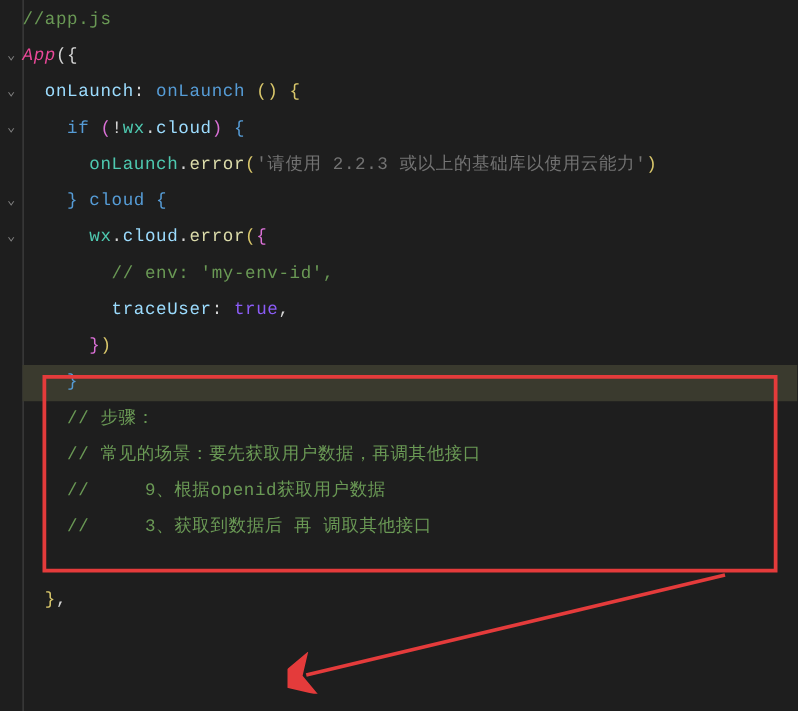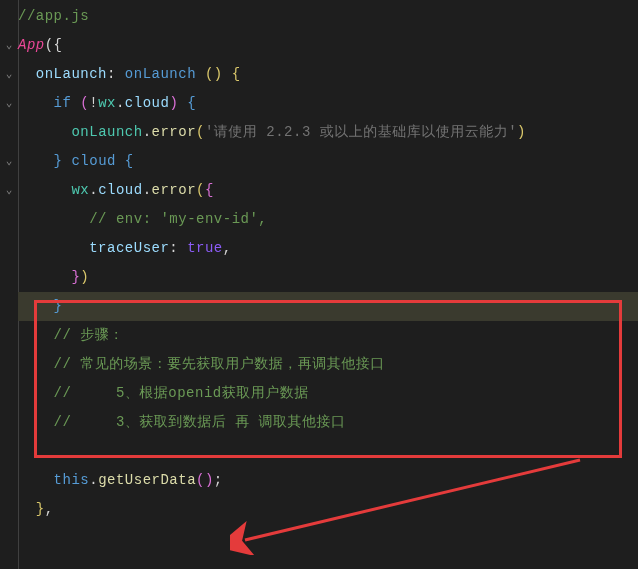--- a/index.html
+++ b/index.html
@@ -120,28 +120,27 @@
 
     <div class="line">      <span class="paren">}</span><span class="brace-y">)</span></div>
 
     <div class="line highlight-line">    <span class="brace-b">}</span></div>
 
     <div class="line">    <span class="comment">// 步骤：</span></div>
 
     <div class="line">    <span class="comment">// 常见的场景：要先获取用户数据，再调其他接口</span></div>
 
 
-    <div class="line">    <span class="comment">//     5、根据openid获取用户数据</span></div>
+    <div class="line">    <span class="comment">//     9、根据openid获取用户数据</span></div>
 
     <div class="line">    <span class="comment">//     3、获取到数据后 再 调取其他接口</span></div>
 
     <div class="line"><span></span></div>
 
 
-    <div class="line">    <span class="this">this</span><span class="punct">.</span><span class="func-name">getUserData</span><span class="paren">()</span><span class="punct">;</span></div>
 
     <div class="line">  <span class="brace-y">}</span><span class="punct">,</span></div>
   </div>
 </div>
 
 <div class="red-box"></div>
 
 <svg class="arrow" style="left:230px; top:455px;" width="360" height="100">
   <defs>
     <marker id="ah" markerWidth="12" markerHeight="12" refX="2" refY="6" orient="auto">

